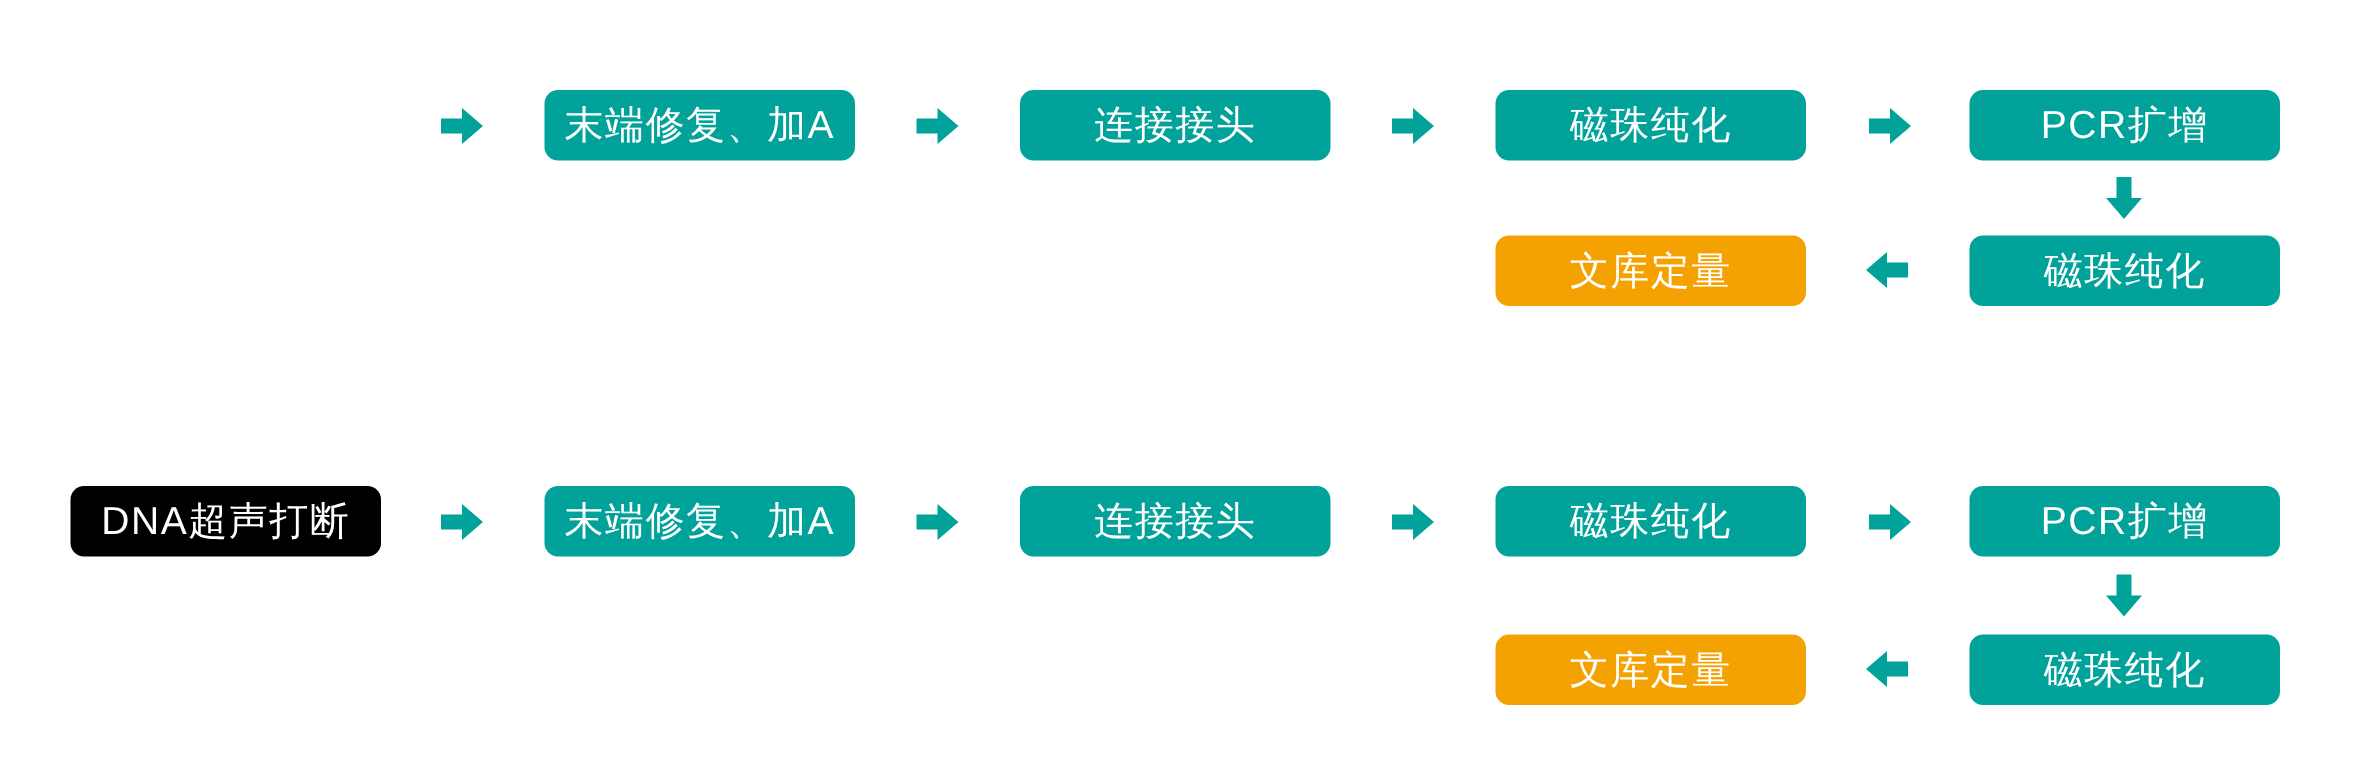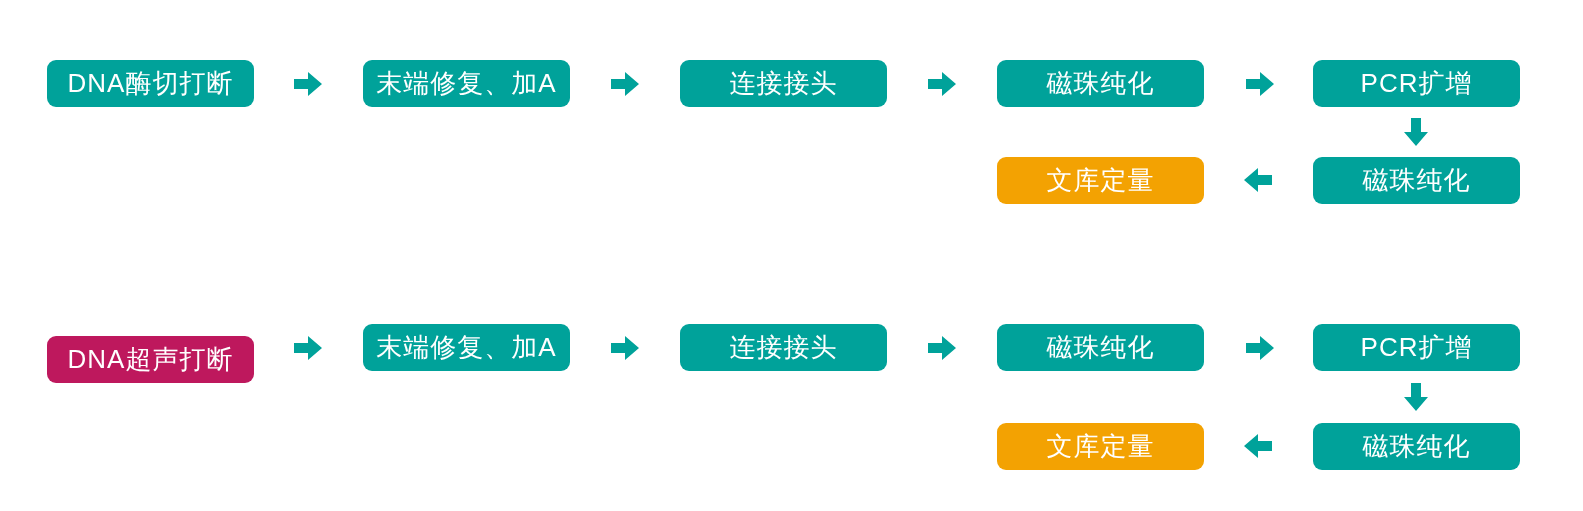--- a/index.html
+++ b/index.html
@@ -40,21 +40,20 @@
   }
   .arrow svg { width: 100%; height: 100%; fill: currentColor; display: block; }
   .arrow.down { transform: rotate(90deg); }
   .arrow.left { transform: rotate(180deg); }
 </style>
 </head>
 <body>
 
 <div class="canvas">
 
-  <div class="node" style="left: 47px; top: 60px; background-color: rgb(0, 162, 154);">DNA酶切打断</div>
 
   <div class="arrow" style="left: 290px; top: 70px; color: rgb(0, 162, 154);">
     <svg viewBox="0 0 32 28">
         <path d="M2 9 L16 9 L16 2 L30 14 L16 26 L16 19 L2 19 Z"></path>
       </svg>
   </div>
 
   <div class="node" style="left: 363px; top: 60px; background-color: rgb(0, 162, 154);">末端修复、加A</div>
 
   <div class="arrow" style="left: 607px; top: 70px; color: rgb(0, 162, 154);">
@@ -90,21 +89,21 @@
   <div class="node" style="left: 1313px; top: 157px; background-color: rgb(0, 162, 154);">磁珠纯化</div>
 
   <div class="arrow left" style="left: 1240px; top: 166px; color: rgb(0, 162, 154);">
     <svg viewBox="0 0 32 28">
         <path d="M2 9 L16 9 L16 2 L30 14 L16 26 L16 19 L2 19 Z"></path>
       </svg>
   </div>
 
   <div class="node" style="left: 997px; top: 157px; background-color: rgb(243, 162, 2);">文库定量</div>
 
-  <div class="node" style="left: 47px; top: 336px; background-color: #be185d;">DNA超声打断</div>
+  <div class="node" style="left: 47px; top: 324px; background-color: #000000;">DNA超声打断</div>
 
   <div class="arrow" style="left: 290px; top: 334px; color: rgb(0, 162, 154);">
     <svg viewBox="0 0 32 28">
         <path d="M2 9 L16 9 L16 2 L30 14 L16 26 L16 19 L2 19 Z"></path>
       </svg>
   </div>
 
   <div class="node" style="left: 363px; top: 324px; background-color: rgb(0, 162, 154);">末端修复、加A</div>
 
   <div class="arrow" style="left: 607px; top: 334px; color: rgb(0, 162, 154);">

